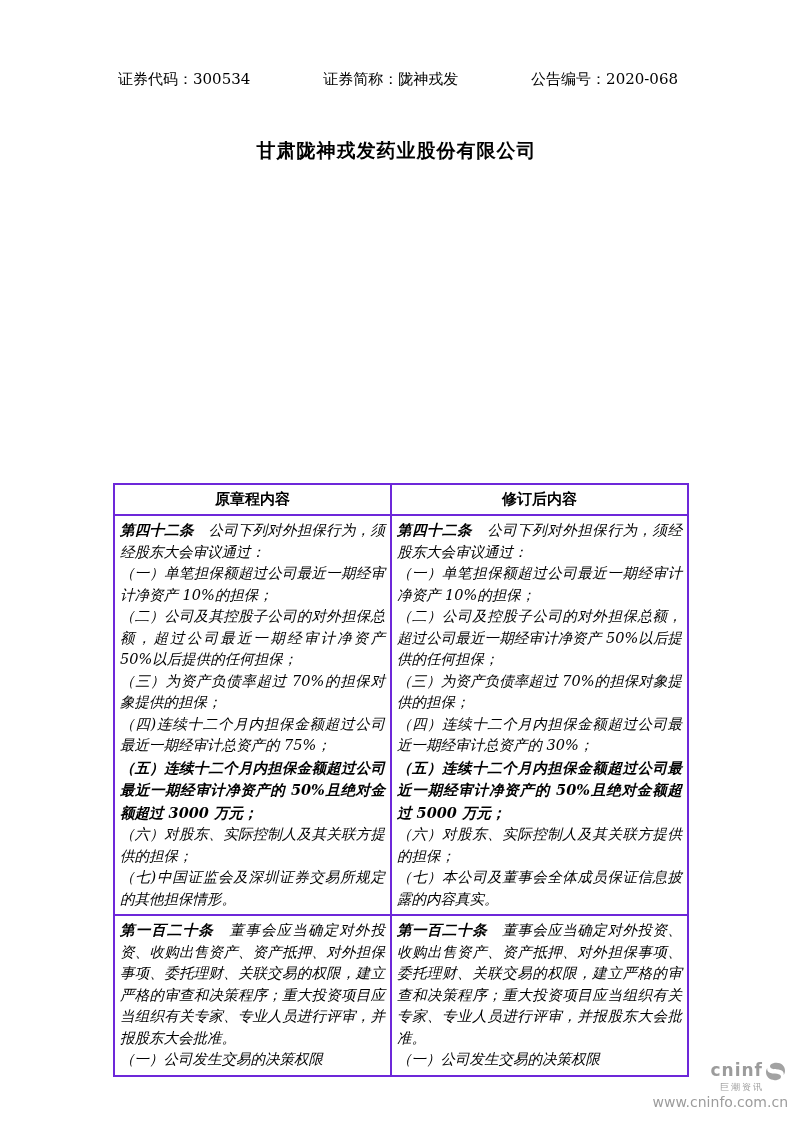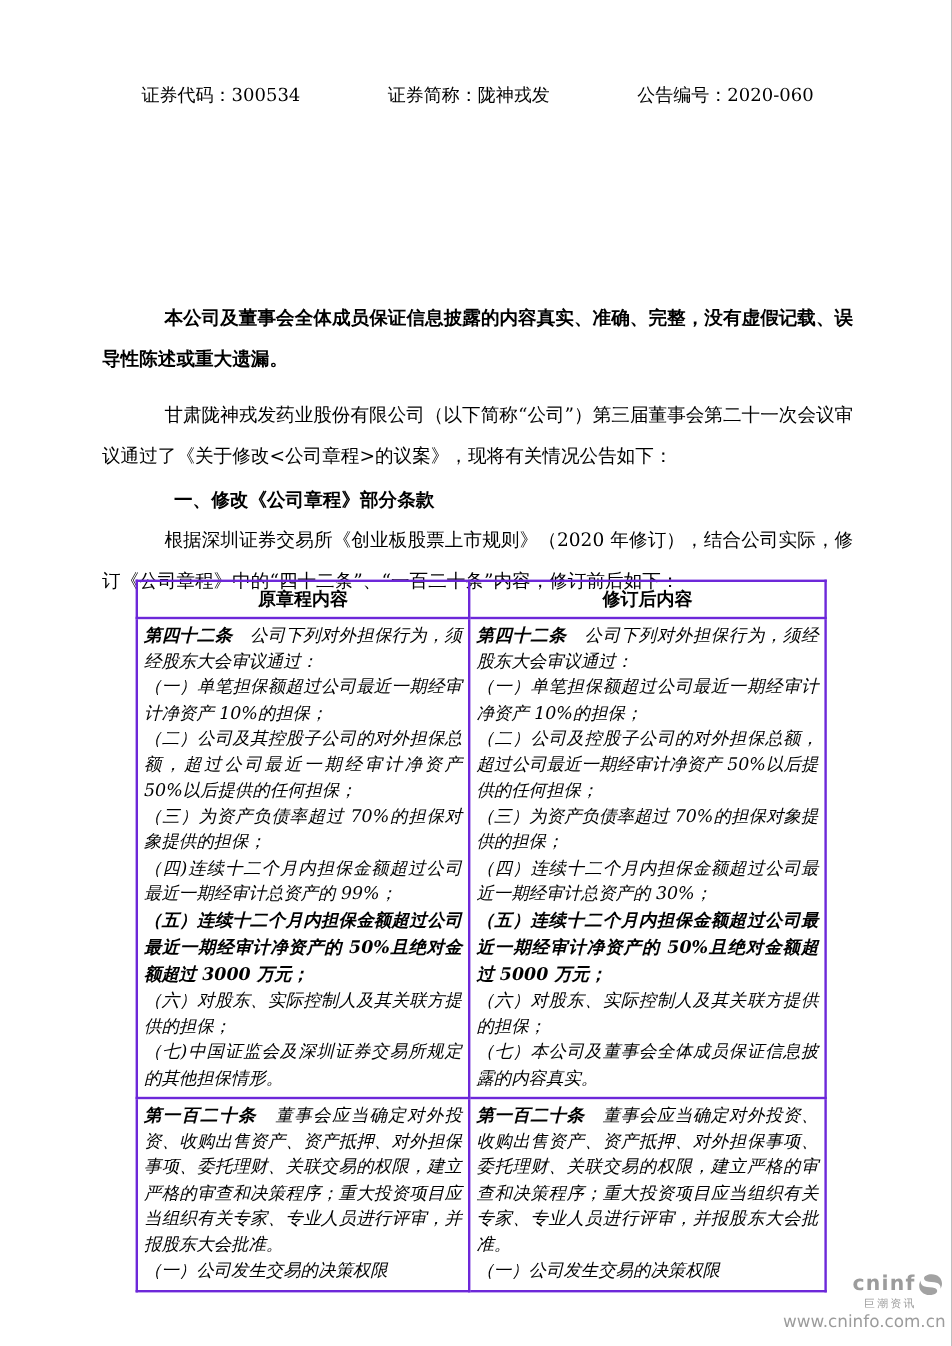--- a/index.html
+++ b/index.html
@@ -74,66 +74,61 @@
   .cell-para{margin:0;font-style:italic;}
   .run-bold{font-weight:bold;}
   .footer-logo{
     position:absolute;
     right:5px;bottom:12px;
     text-align:right;
     color:#9c9c9c;
     font-family:"DejaVu Sans","Liberation Sans",sans-serif;
     line-height:1.15;
   }
-  .logo-row{display:flex;align-items:flex-start;justify-content:flex-end;gap:2px;padding-right:2px;}
+  .logo-row{display:flex;align-items:flex-end;justify-content:flex-end;gap:2px;padding-right:2px;}
   .logo-text{font-size:17px;font-weight:bold;letter-spacing:1px;}
   .logo-swirl{display:inline-flex;}
   .logo-cn{font-size:9px;letter-spacing:2px;padding-right:24px;margin-top:1px;}
   .logo-url{font-size:14px;margin-top:2px;}
 </style>
 </head>
 <body>
 
 <div class="page">
 
   <div class="doc-header">
     <span>证券代码：300534</span>
     <span>证券简称：陇神戎发</span>
-    <span>公告编号：2020-060</span>
+    <span>公告编号：2020-068</span>
   </div>
 
   <div class="title-block">
+    <div class="title-line">甘肃陇神戎发药业股份有限公司</div>
   </div>
 
-  <div class="body-text">
-    <p class="para bold">本公司及董事会全体成员保证信息披露的内容真实、准确、完整，没有虚假记载、误导性陈述或重大遗漏。</p>
-    <p class="para gap-top">甘肃陇神戎发药业股份有限公司（以下简称“公司”）第三届董事会第二十一次会议审议通过了《关于修改&lt;公司章程&gt;的议案》，现将有关情况公告如下：</p>
-    <p class="heading">一、修改《公司章程》部分条款</p>
-    <p class="para">根据深圳证券交易所《创业板股票上市规则》（2020 年修订），结合公司实际，修订《公司章程》中的“四十二条”、“一百二十条”内容，修订前后如下：</p>
-  </div>
 
   <table class="compare-table">
     <colgroup>
         <col class="c1">
         <col class="c2">
       </colgroup>
     <thead>
       <tr>
         <th>原章程内容</th>
         <th>修订后内容</th>
       </tr>
     </thead>
     <tbody>
       <tr>
         <td>
             <div class="cell-para"><span class="run-bold">第四十二条</span><span>　公司下列对外担保行为，须经股东大会审议通过：</span></div>
             <div class="cell-para"><span>（一）单笔担保额超过公司最近一期经审计净资产 10%的担保；</span></div>
             <div class="cell-para"><span>（二）公司及其控股子公司的对外担保总额，超过公司最近一期经审计净资产 50%以后提供的任何担保；</span></div>
             <div class="cell-para"><span>（三）为资产负债率超过 70%的担保对象提供的担保；</span></div>
-            <div class="cell-para"><span>（四)连续十二个月内担保金额超过公司最近一期经审计总资产的 99%；</span></div>
+            <div class="cell-para"><span>（四)连续十二个月内担保金额超过公司最近一期经审计总资产的 75%；</span></div>
             <div class="cell-para"><span class="run-bold">（五）连续十二个月内担保金额超过公司最近一期经审计净资产的 50%且绝对金额超过 3000 万元；</span></div>
             <div class="cell-para"><span>（六）对股东、实际控制人及其关联方提供的担保；</span></div>
             <div class="cell-para"><span>（七)中国证监会及深圳证券交易所规定的其他担保情形。</span></div>
           </td>
         <td>
             <div class="cell-para"><span class="run-bold">第四十二条</span><span>　公司下列对外担保行为，须经股东大会审议通过：</span></div>
             <div class="cell-para"><span>（一）单笔担保额超过公司最近一期经审计净资产 10%的担保；</span></div>
             <div class="cell-para"><span>（二）公司及控股子公司的对外担保总额，超过公司最近一期经审计净资产 50%以后提供的任何担保；</span></div>
             <div class="cell-para"><span>（三）为资产负债率超过 70%的担保对象提供的担保；</span></div>
             <div class="cell-para"><span>（四）连续十二个月内担保金额超过公司最近一期经审计总资产的 30%；</span></div>

